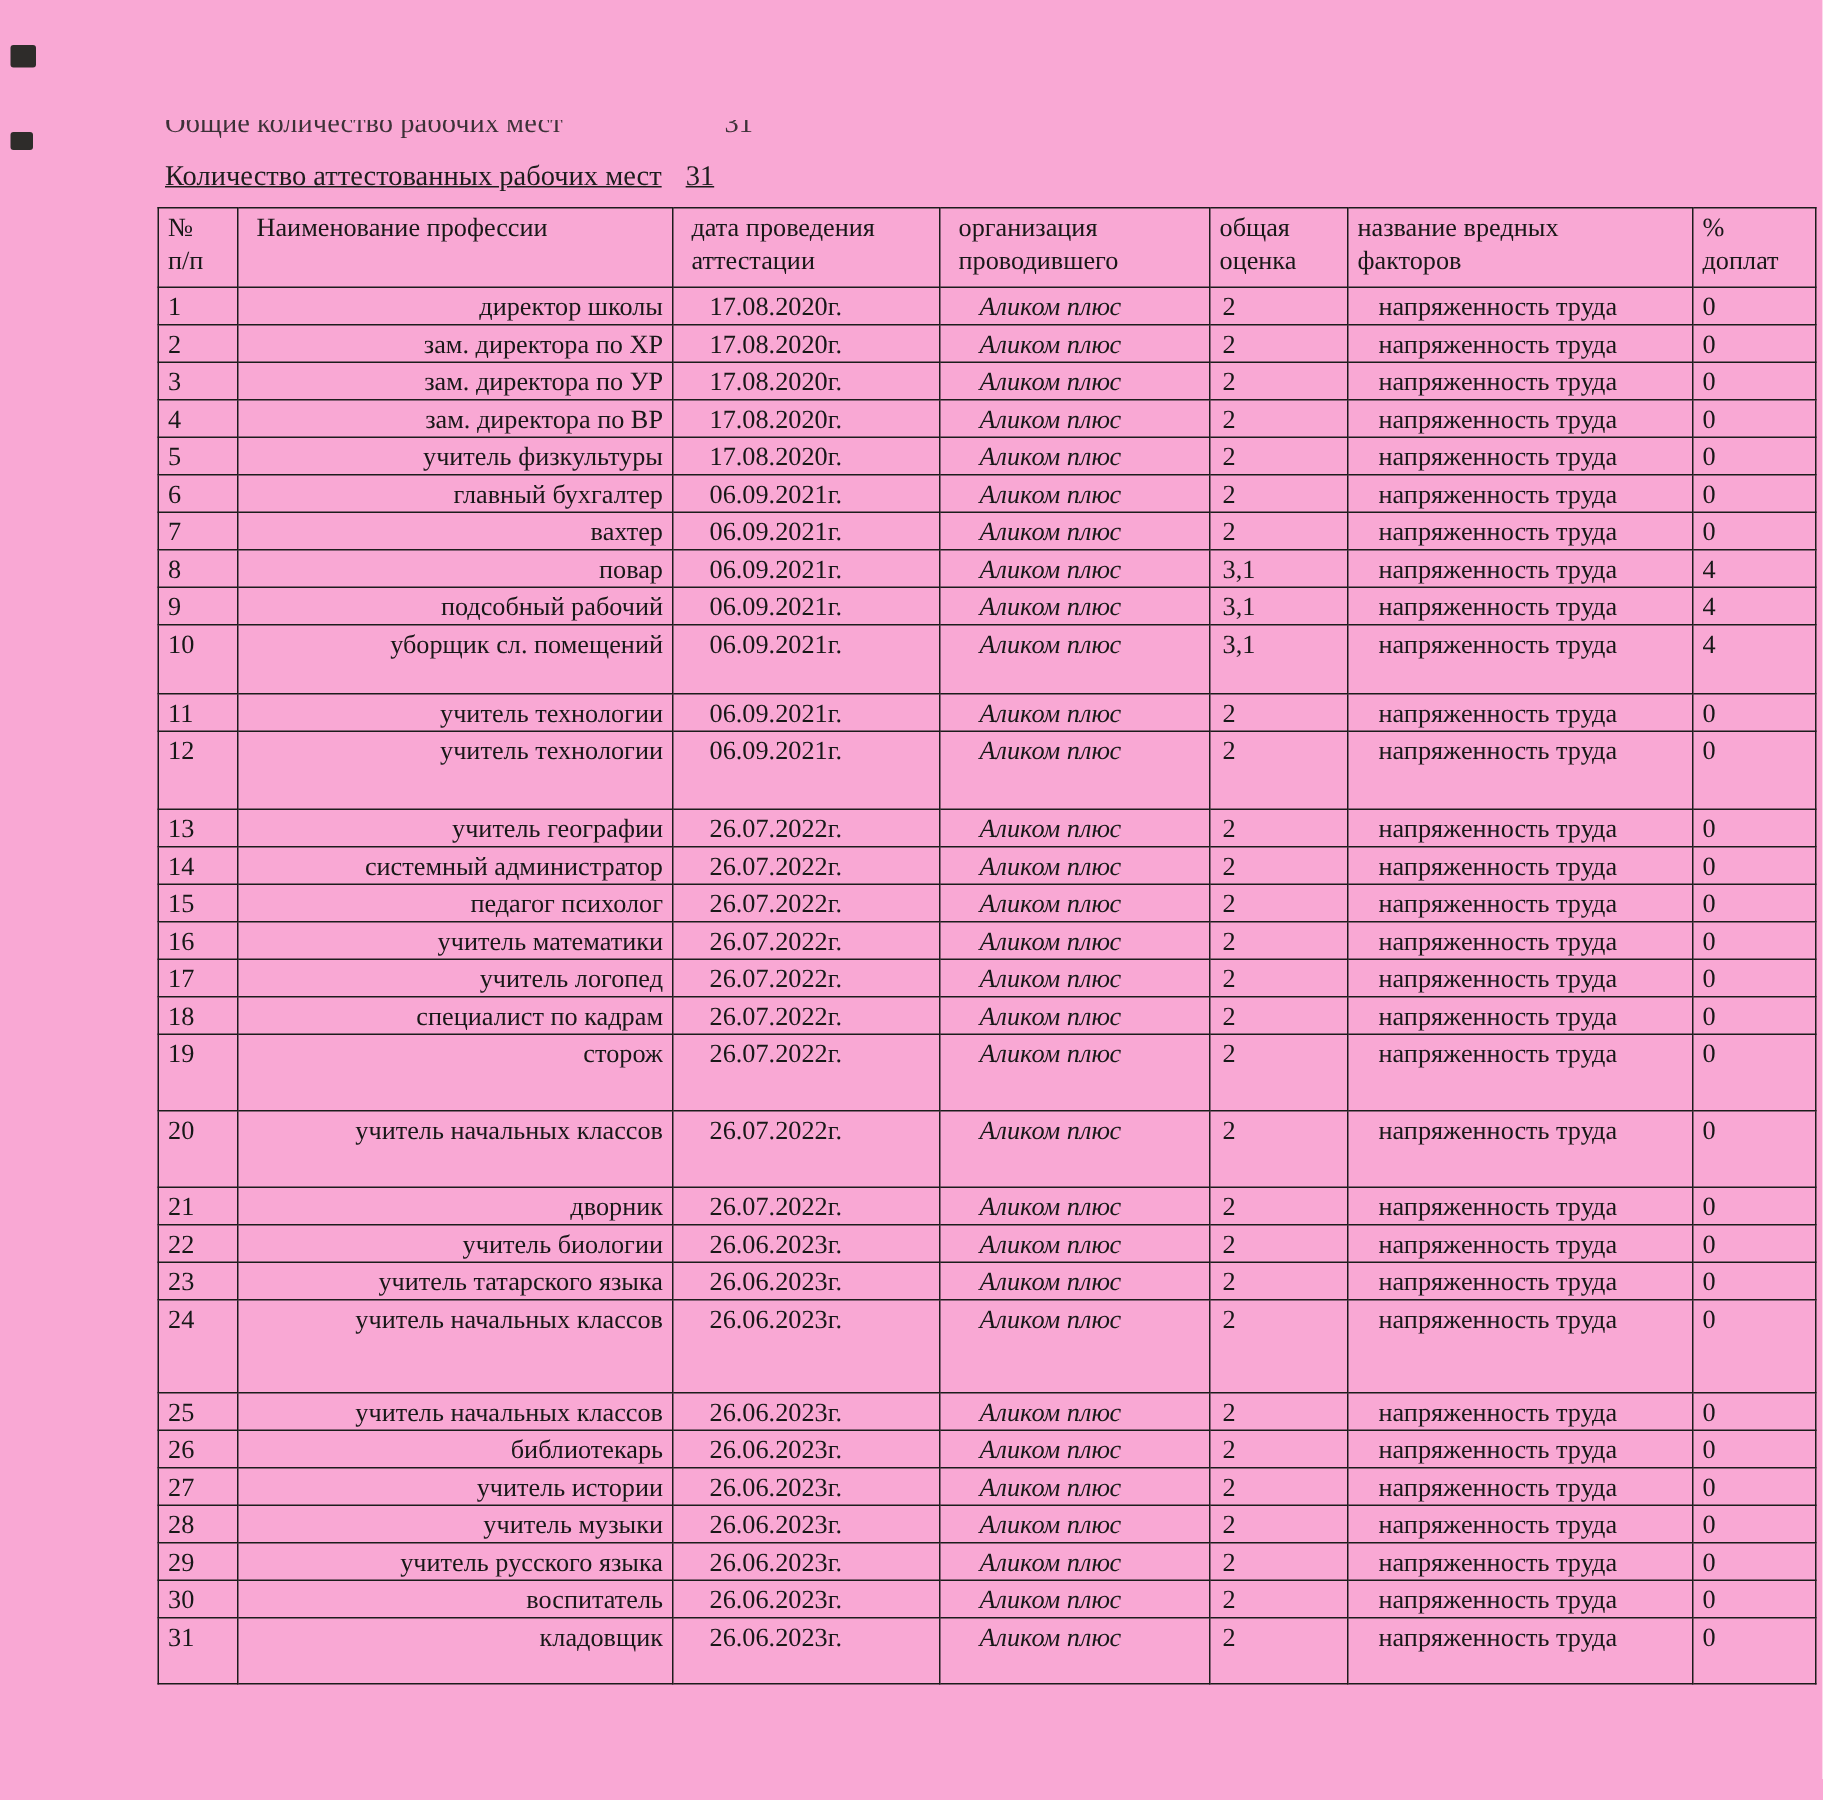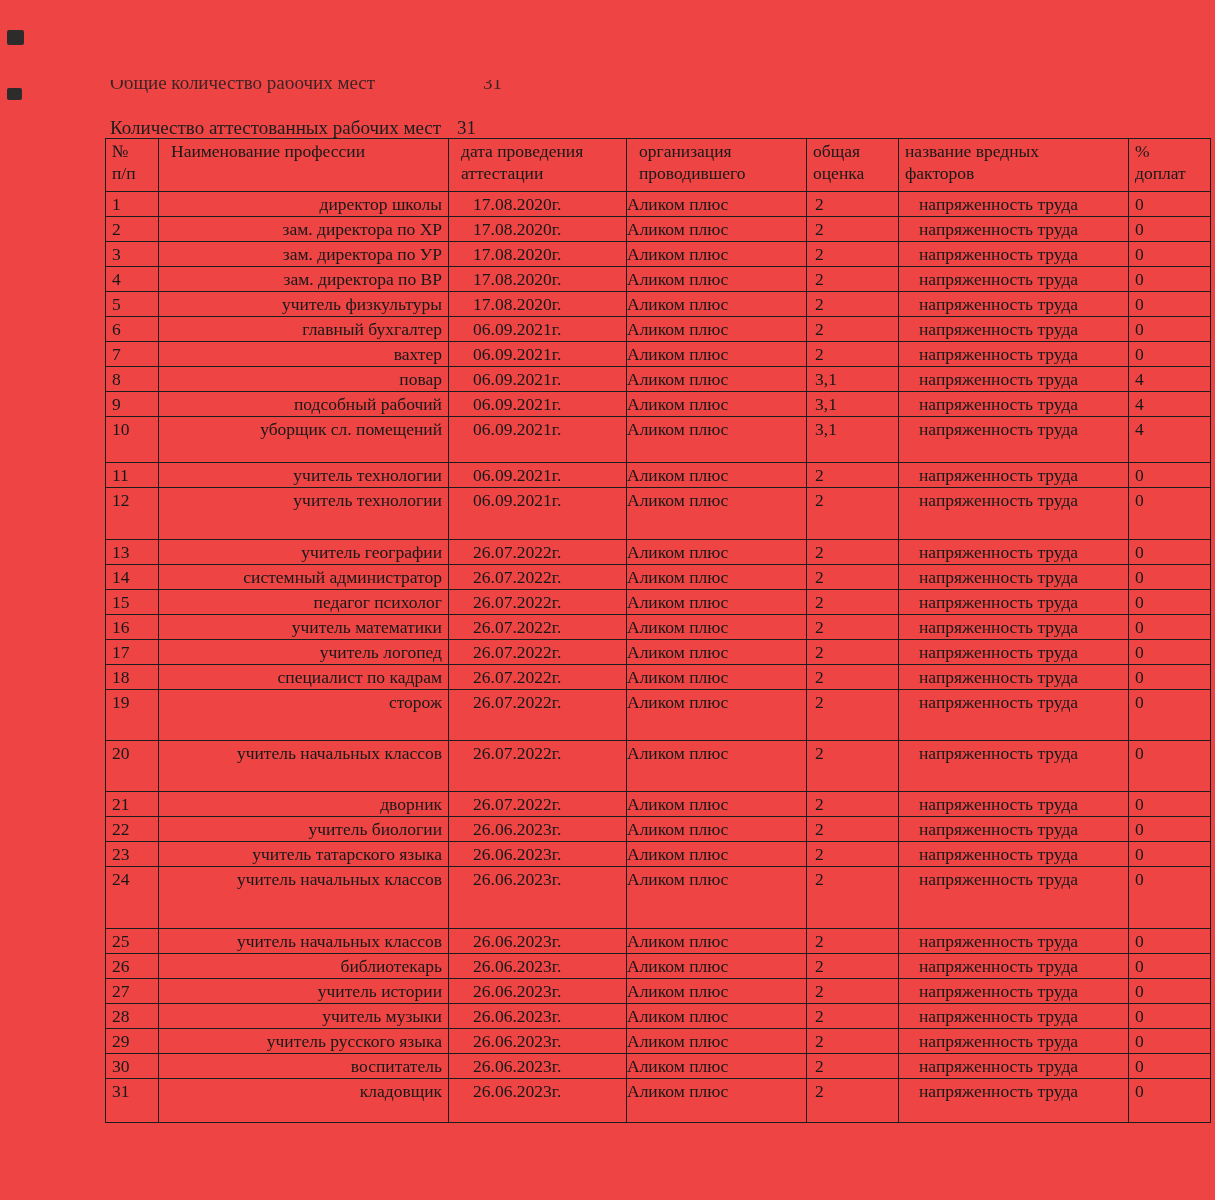--- a/index.html
+++ b/index.html
@@ -11,21 +11,21 @@
     width: 1215px;
     height: 1200px;
     position: relative;
     font-family: "Liberation Serif", serif;
     color: #161616;
     overflow: hidden;
   }
   .page {
     position: absolute;
     inset: 0;
-    background: #ef4444;
+    background: #f9a8d4;
   }
   .scan-mark {
     position: absolute;
     background: #2e2c2a;
     border-radius: 2px;
   }
   .scan-mark.m1 { left: 7px;  top: 30px; width: 17px; height: 15px; }
   .scan-mark.m2 { left: 7px;  top: 88px; width: 15px; height: 12px; }
 
   .header-lines {
@@ -39,23 +39,24 @@
     height: 15px;
     overflow: hidden;
     opacity: 0.85;
   }
   .line1 {
     line-height: 24px;
     margin-top: -9px;
     white-space: nowrap;
   }
   .line2 {
-    margin-top: 21px;
+    margin-top: 11px;
     line-height: 24px;
     white-space: nowrap;
+    text-decoration: underline;
   }
   .val-gap-1 { margin-left: 108px; }
   .val-gap-2 { margin-left: 16px; }
 
   table.att {
     position: absolute;
     left: 105px;
     top: 138px;
     width: 1105px;
     border-collapse: collapse;
@@ -75,21 +76,21 @@
     white-space: nowrap;
   }
   table.att th {
     white-space: pre-line;
     height: 50px;
   }
   
   table.att td:nth-child(1) { padding-left: 6px; }
   table.att td:nth-child(2) { padding-left: 28px; text-align: right; }
   table.att td:nth-child(3) { padding-left: 24px; }
-  table.att td:nth-child(4) { padding-left: 0; }
+  table.att td:nth-child(4) { padding-left: 26px; font-style: italic; }
   table.att td:nth-child(5) { padding-left: 8px; }
   table.att td:nth-child(6) { padding-left: 20px; }
   table.att td:nth-child(7) { padding-left: 6px; }
   table.att th:nth-child(2),
   table.att th:nth-child(3),
   table.att th:nth-child(4) { padding-left: 12px; }
 </style>
 </head>
 <body>
 

